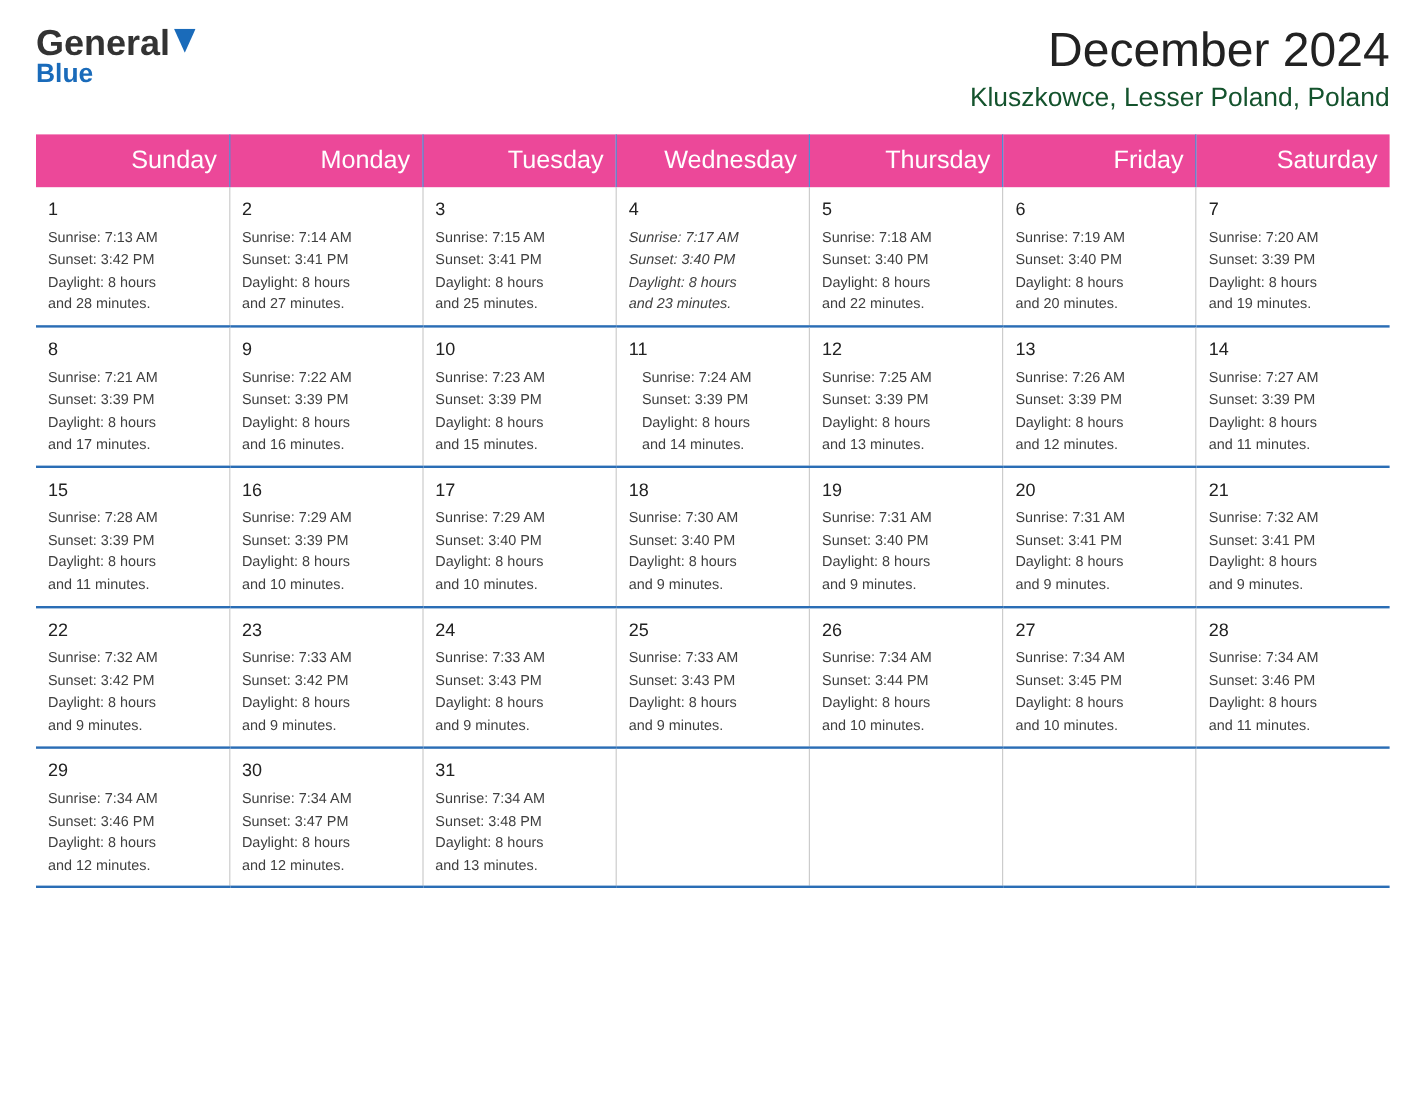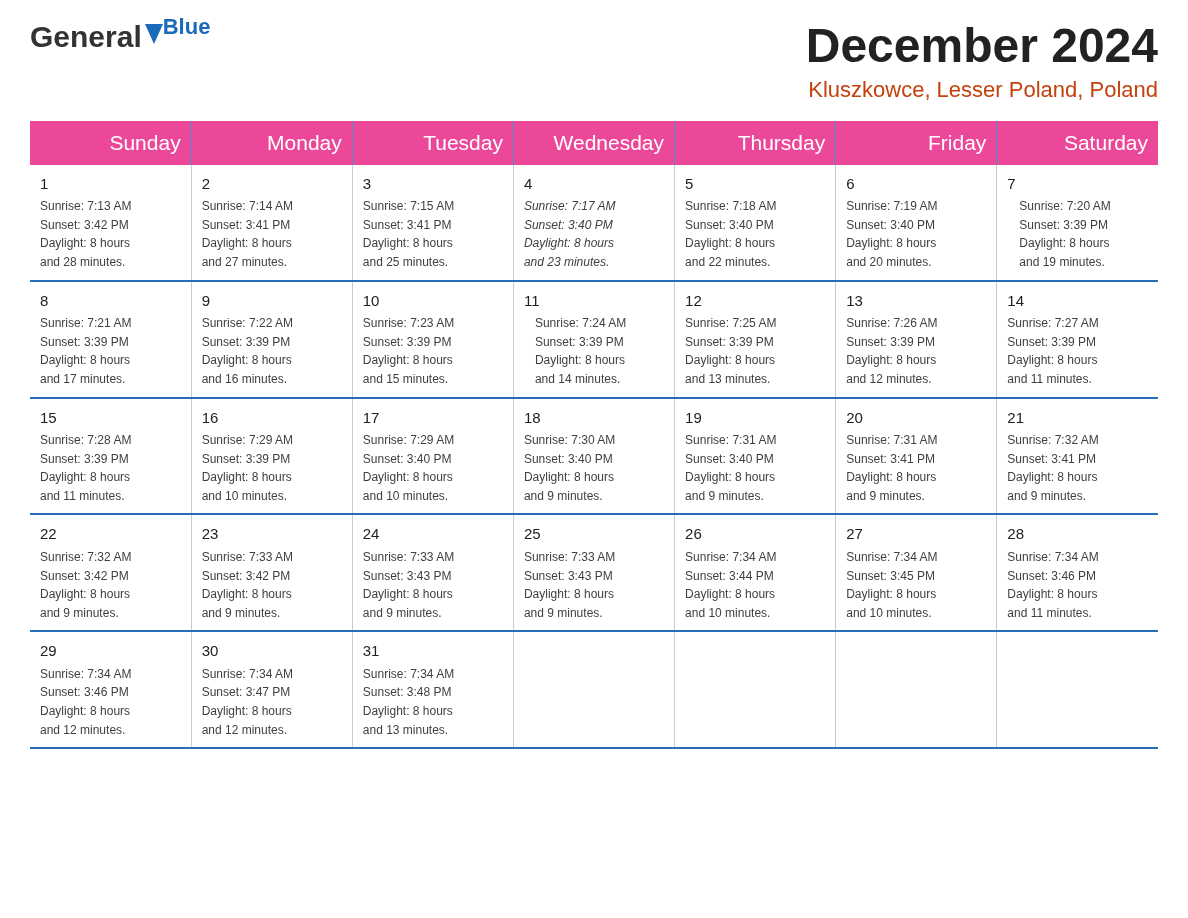--- a/index.html
+++ b/index.html
@@ -13,29 +13,29 @@
     .header {
       display: flex;
       justify-content: space-between;
       align-items: flex-start;
       margin-bottom: 18px;
     }
     .title-block {
       text-align: right;
     }
     .title-block h1 {
-      font-size: 48px;
-      font-weight: bold;
+      font-size: 40px;
+      font-weight: normal;
       color: #222;
       line-height: 1.1;
     }
     .title-block h2 {
       font-size: 22px;
       font-weight: normal;
-      color: #c2410c;
+      color: #14532d;
       margin-top: 4px;
     }
     table {
       width: 100%;
       border-collapse: collapse;
       font-size: 13.5px;
     }
     thead tr th {
       background-color: #ec4899;
       color: #fff;
@@ -63,20 +63,21 @@
       display: block;
       margin-bottom: 2px;
     }
     tbody tr td .day-info {
       font-size: 12px;
       color: #404040;
       line-height: 1.55;
     }
     .logo-wrapper {
       display: flex;
+      flex-direction: column;
     }
     .logo-top {
       display: flex;
       align-items: center;
     }
     .logo-general {
       font-size: 30px;
       font-weight: bold;
       color: #333;
     }
@@ -157,21 +158,21 @@
         </td>
         <td>
           <span class="day-num">6</span>
           <div class="day-info" style="white-space: pre-line;">Sunrise: 7:19 AM
 Sunset: 3:40 PM
 Daylight: 8 hours
 and 20 minutes.</div>
         </td>
         <td>
           <span class="day-num">7</span>
-          <div class="day-info" style="white-space: pre-line; margin-left: 12px;">Sunrise: 7:20 AM
+          <div class="day-info" style="white-space: pre-line;">Sunrise: 7:20 AM
 Sunset: 3:39 PM
 Daylight: 8 hours
 and 19 minutes.</div>
         </td>
       </tr>
       <tr>
         <td>
           <span class="day-num">8</span>
           <div class="day-info" style="white-space: pre-line;">Sunrise: 7:21 AM
 Sunset: 3:39 PM

